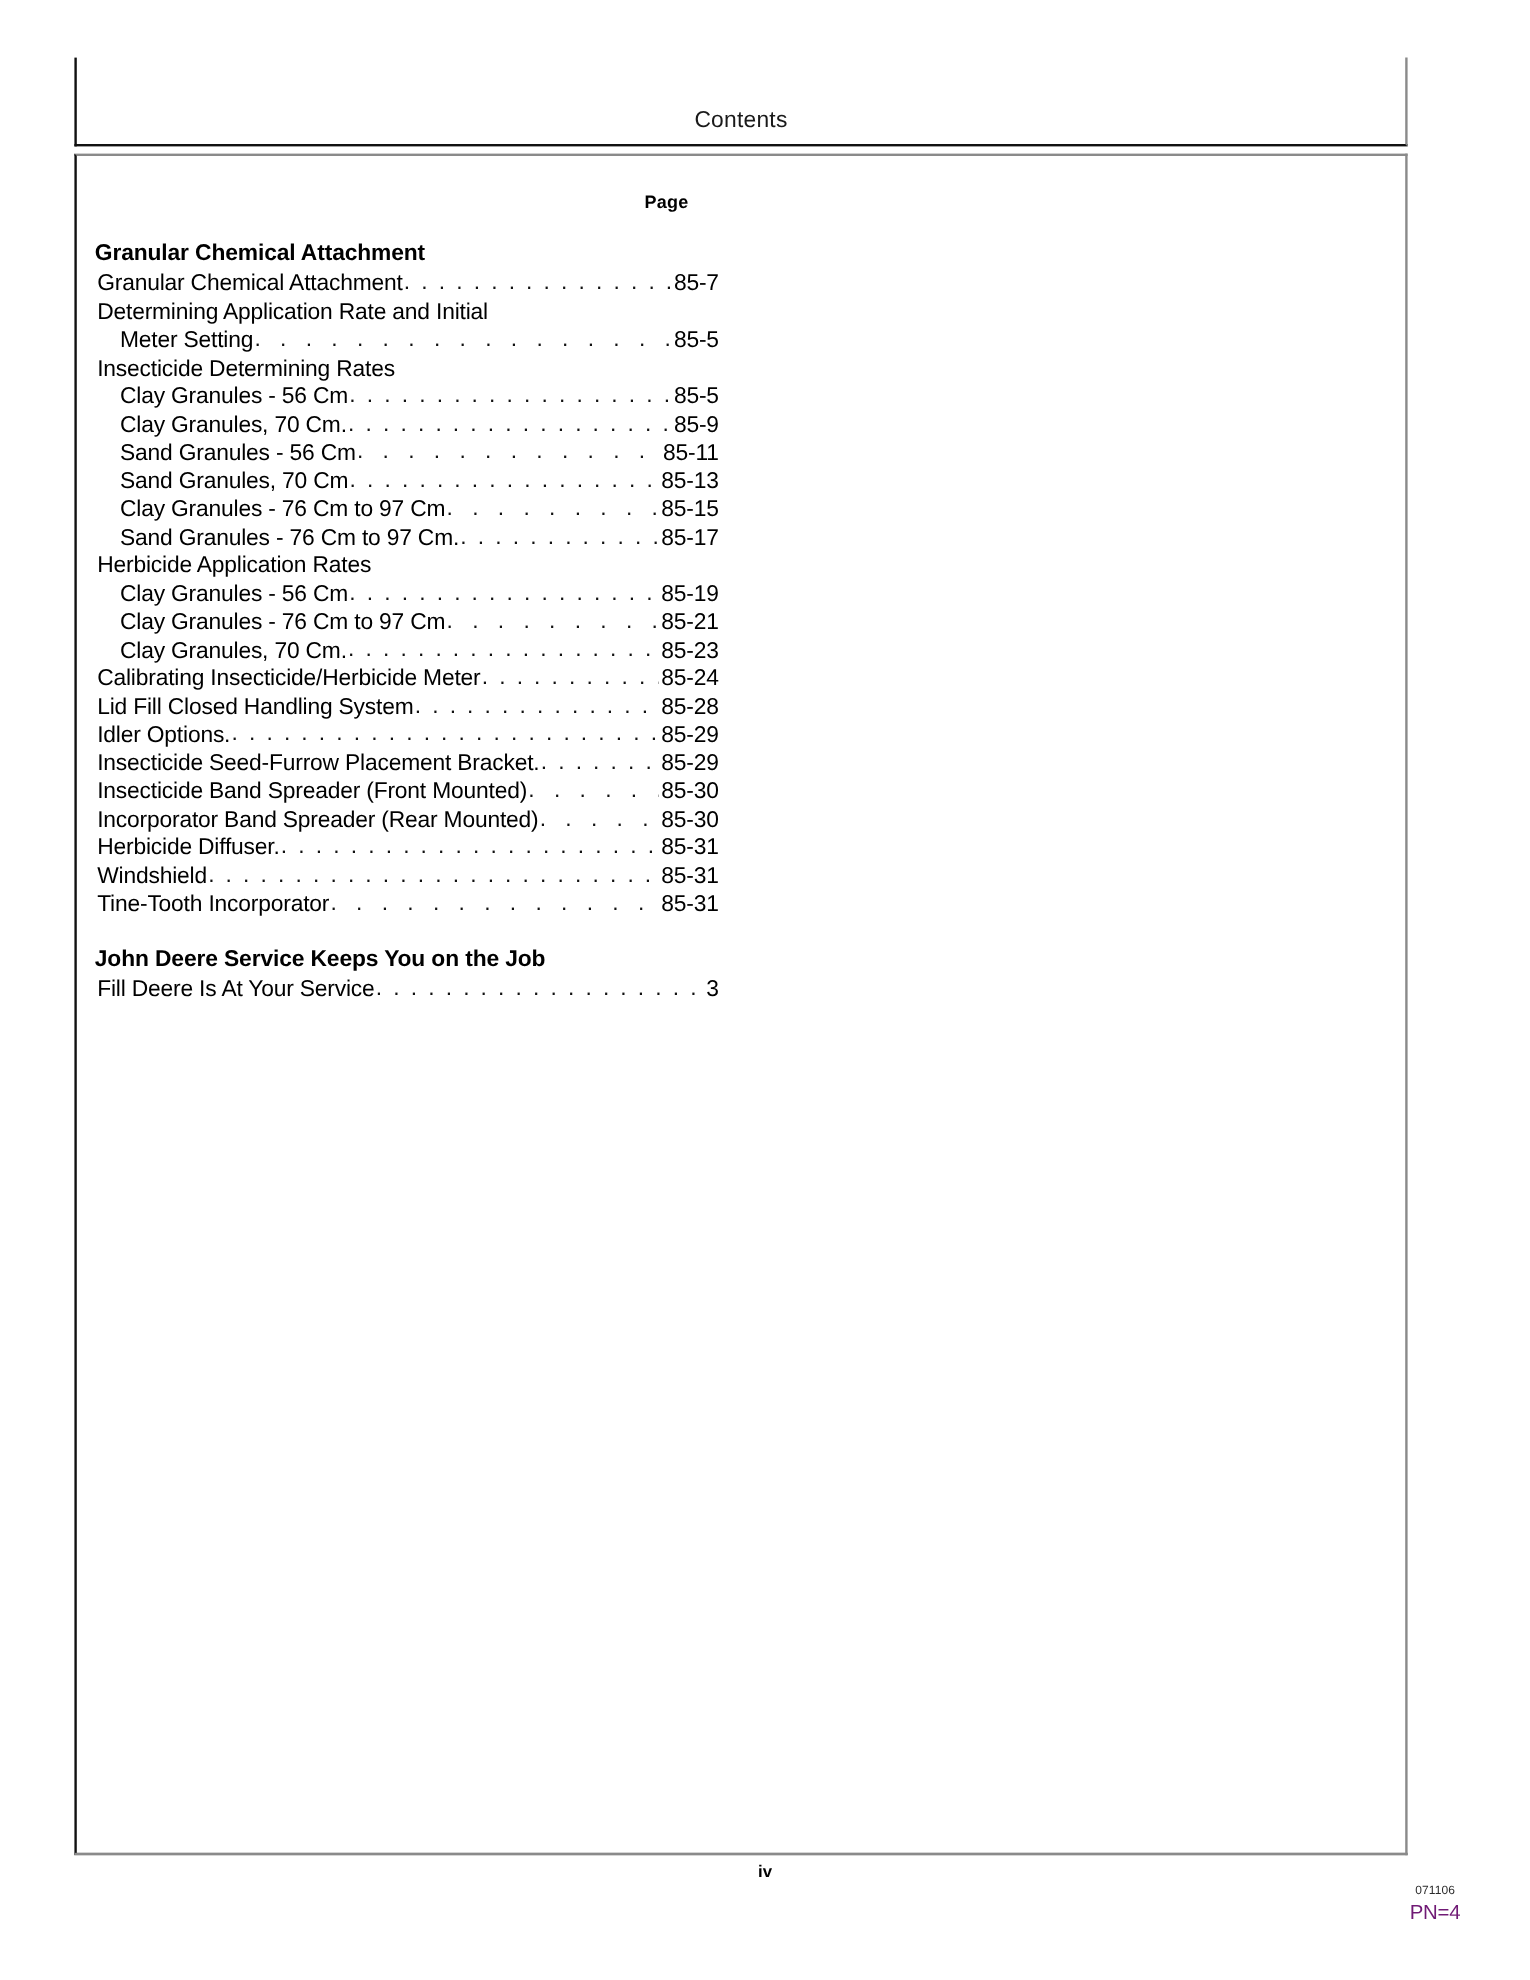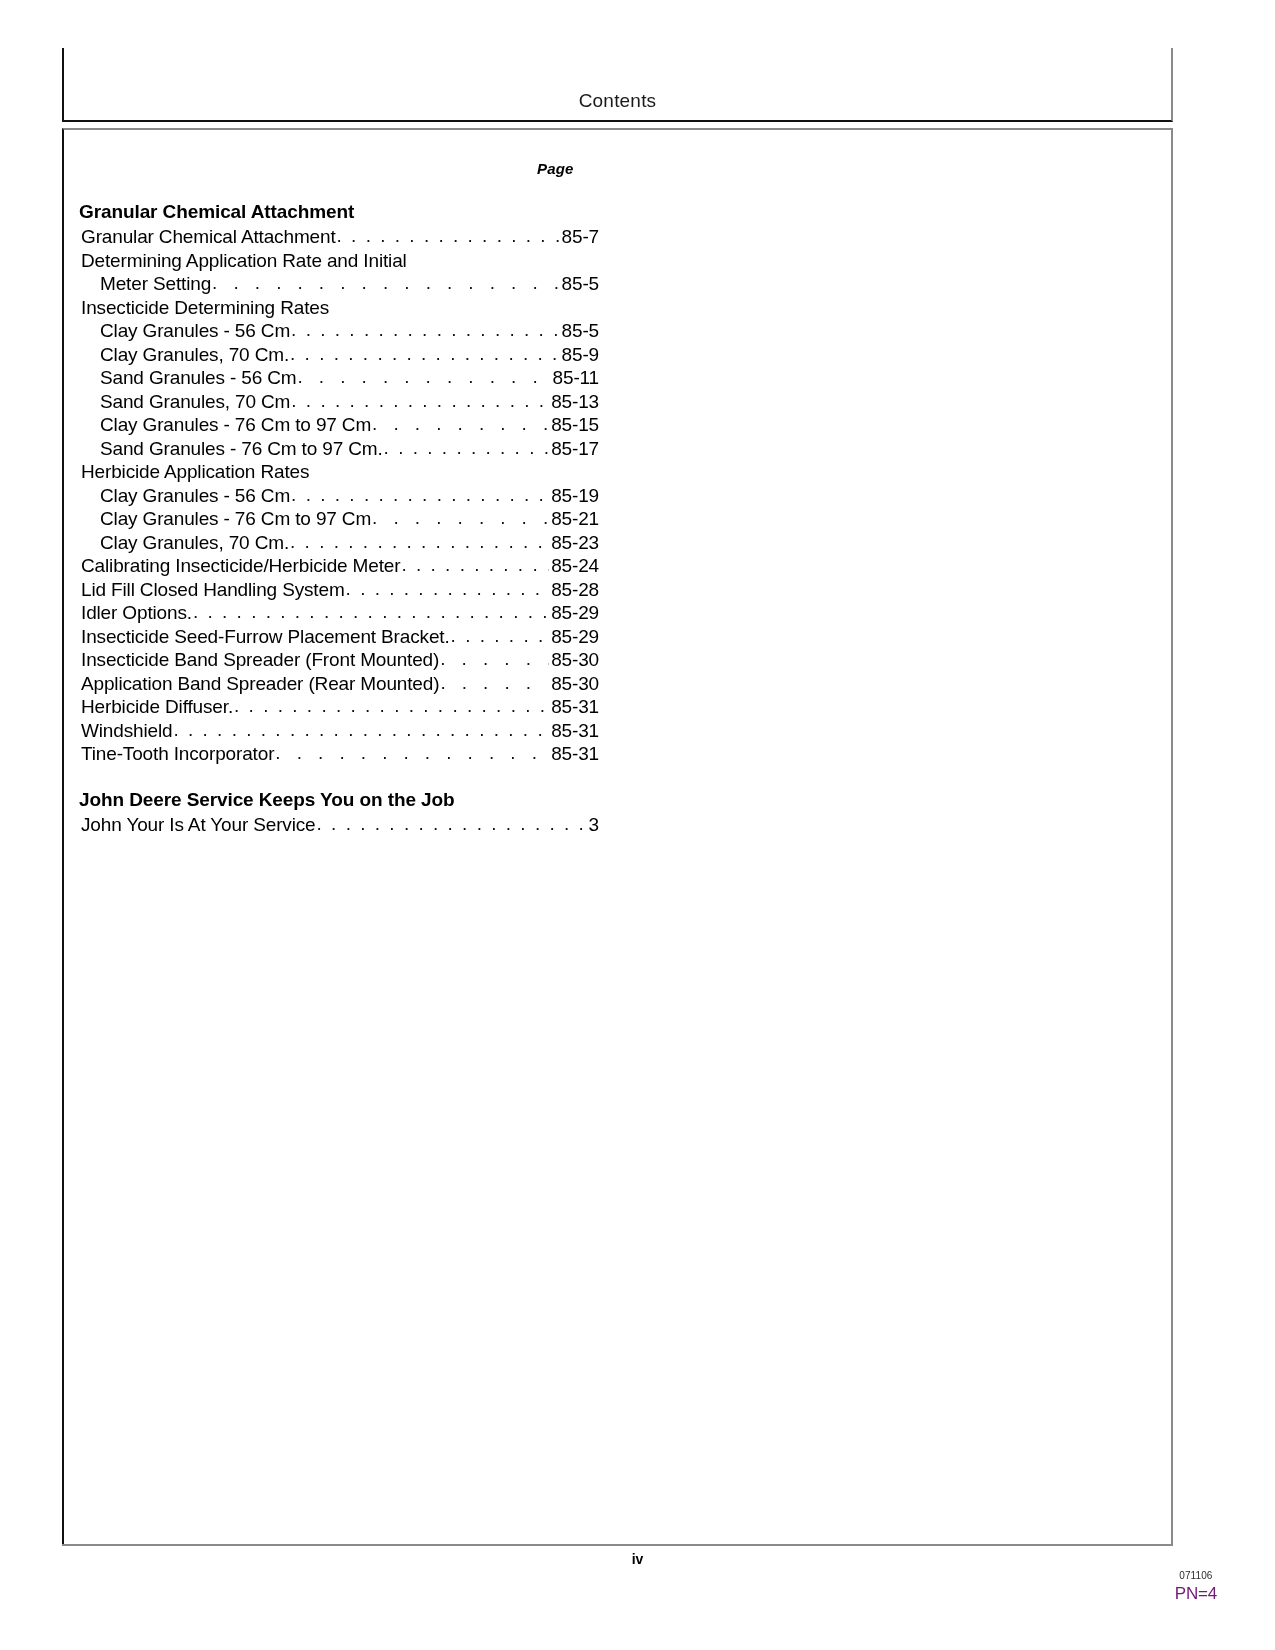--- a/index.html
+++ b/index.html
@@ -60,21 +60,20 @@
     box-sizing: border-box;
   }
 
   .page-col-label {
     position: absolute;
     left: 473px;
     top: 30px;
     font-size: 15px;
     font-weight: bold;
     letter-spacing: 0.2px;
-    font-style: italic;
   }
 
   
   .toc {
     position: absolute;
     left: 15px;
     top: 70px;
     width: 520px;
   }
   .toc-section {
@@ -256,21 +255,21 @@
             <span class="entry-title">Insecticide Seed-Furrow Placement Bracket.</span>
             <span class="leader tight"></span>
             <span class="entry-page">85-29</span>
           </div>
           <div class="toc-entry indent-0">
             <span class="entry-title">Insecticide Band Spreader (Front Mounted)</span>
             <span class="leader"></span>
             <span class="entry-page">85-30</span>
           </div>
           <div class="toc-entry indent-0">
-            <span class="entry-title">Application Band Spreader (Rear Mounted)</span>
+            <span class="entry-title">Incorporator Band Spreader (Rear Mounted)</span>
             <span class="leader"></span>
             <span class="entry-page">85-30</span>
           </div>
           <div class="toc-entry indent-0">
             <span class="entry-title">Herbicide Diffuser.</span>
             <span class="leader tight"></span>
             <span class="entry-page">85-31</span>
           </div>
           <div class="toc-entry indent-0">
             <span class="entry-title">Windshield</span>
@@ -279,21 +278,21 @@
           </div>
           <div class="toc-entry indent-0">
             <span class="entry-title">Tine-Tooth Incorporator</span>
             <span class="leader"></span>
             <span class="entry-page">85-31</span>
           </div>
         </div>
         <div class="toc-section">
           <div class="toc-group-title">John Deere Service Keeps You on the Job</div>
           <div class="toc-entry indent-0">
-            <span class="entry-title">John Your Is At Your Service</span>
+            <span class="entry-title">Fill Deere Is At Your Service</span>
             <span class="leader tight"></span>
             <span class="entry-page">3</span>
           </div>
         </div>
       </div>
 
   </div>
 
   <div class="footer-rule"></div>
 

